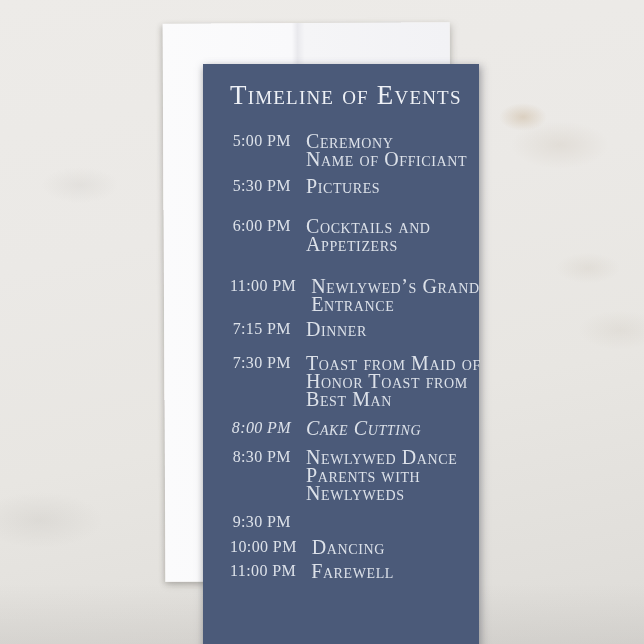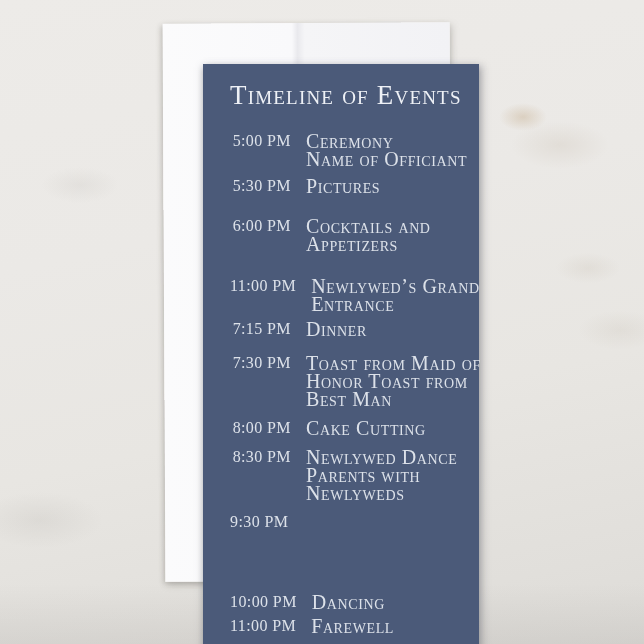--- a/index.html
+++ b/index.html
@@ -62,23 +62,23 @@
     white-space:nowrap;
   }
   .event-list{margin-top:20px;}
   .event-row{display:flex;align-items:flex-start;}
   .event-row:nth-child(1){margin-bottom:9px;}
   .event-row:nth-child(2){margin-bottom:22px;}
   .event-row:nth-child(3){margin-bottom:24px;}
   .event-row:nth-child(4){margin-bottom:7px;}
   .event-row:nth-child(5){margin-bottom:16px;}
   .event-row:nth-child(6){margin-bottom:11px;}
-  .event-row:nth-child(7){margin-bottom:11px;}
+  .event-row:nth-child(7){margin-bottom:11px;font-style:italic;}
   .event-row:nth-child(8){margin-bottom:11px;}
-  .event-row:nth-child(9){margin-bottom:19px;flex-direction:column;}
+  .event-row:nth-child(9){margin-bottom:7px;}
   .event-row:nth-child(10){margin-bottom:6px;}
   .event-time{
     flex:0 0 61px;
     text-align:right;
     font-size:16px;
     line-height:18px;
     letter-spacing:0.4px;
     white-space:nowrap;
   }
   .event-desc{

